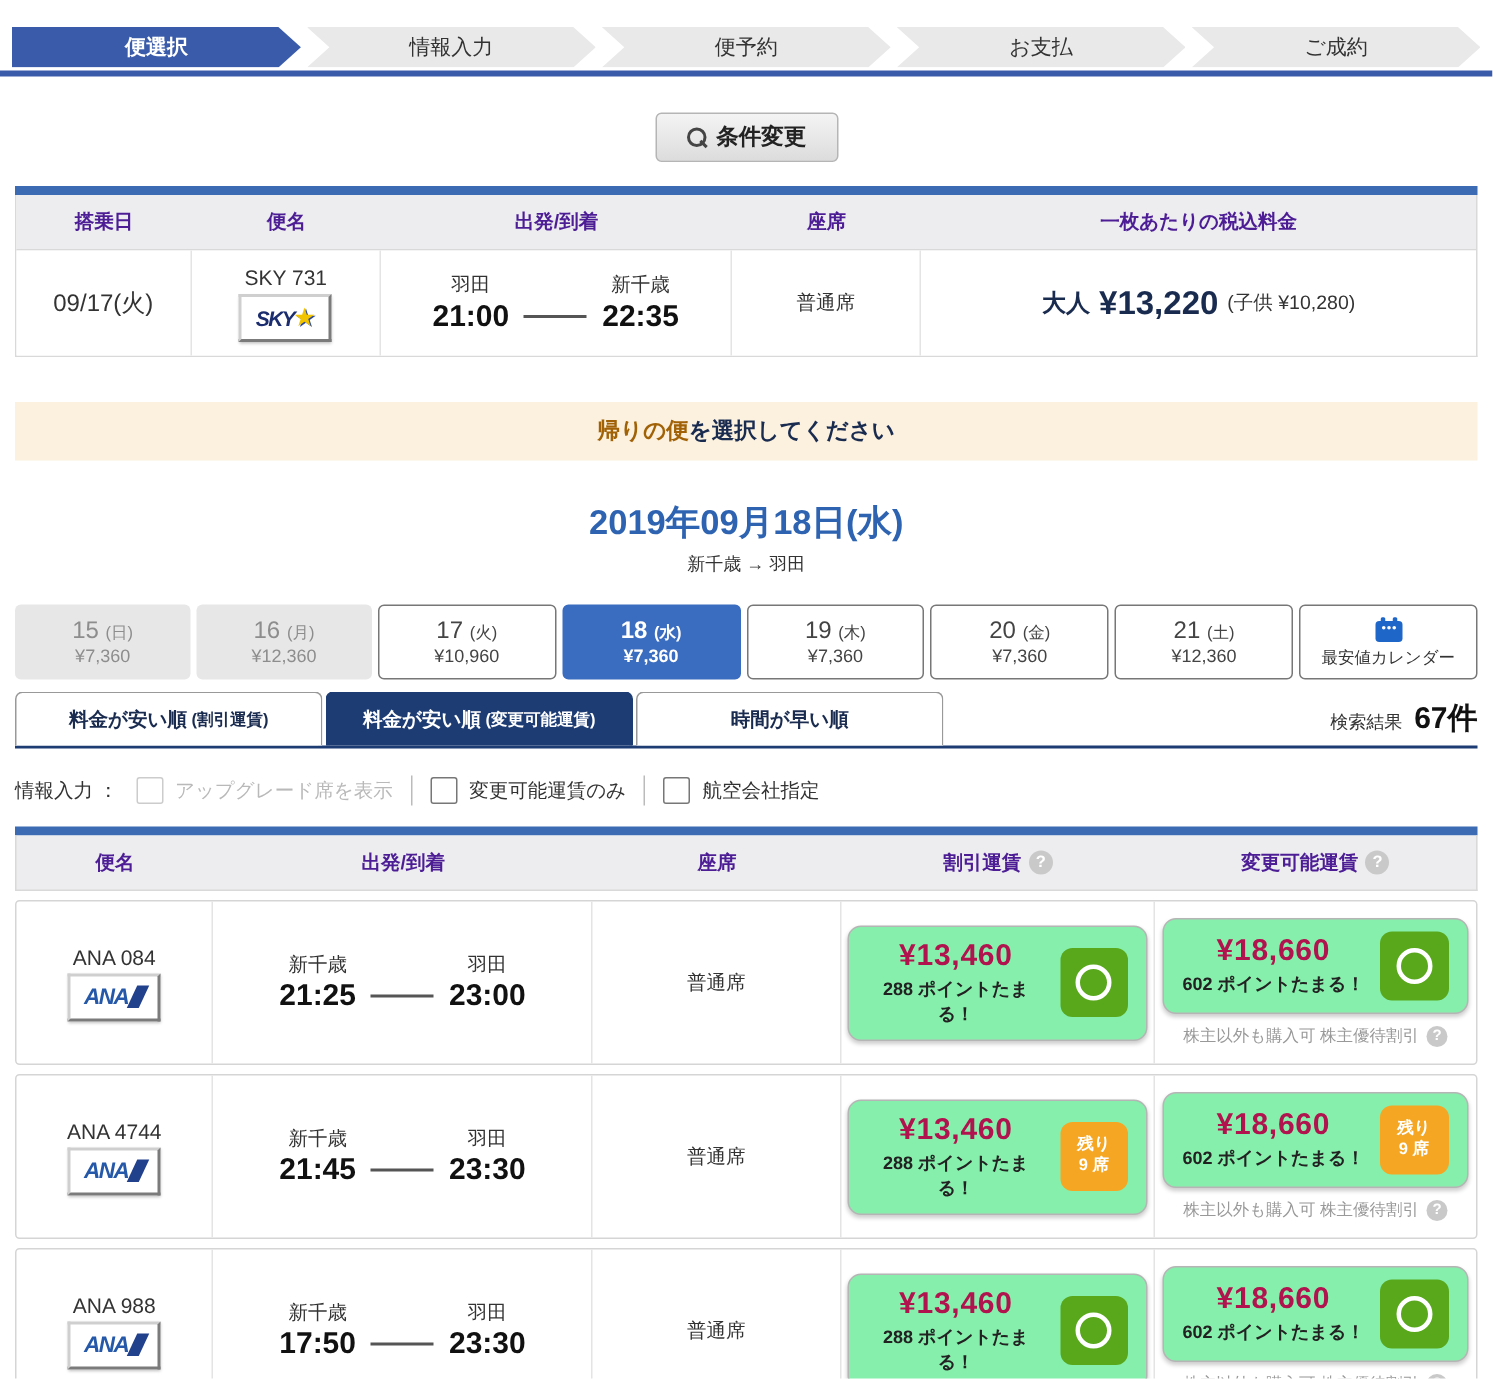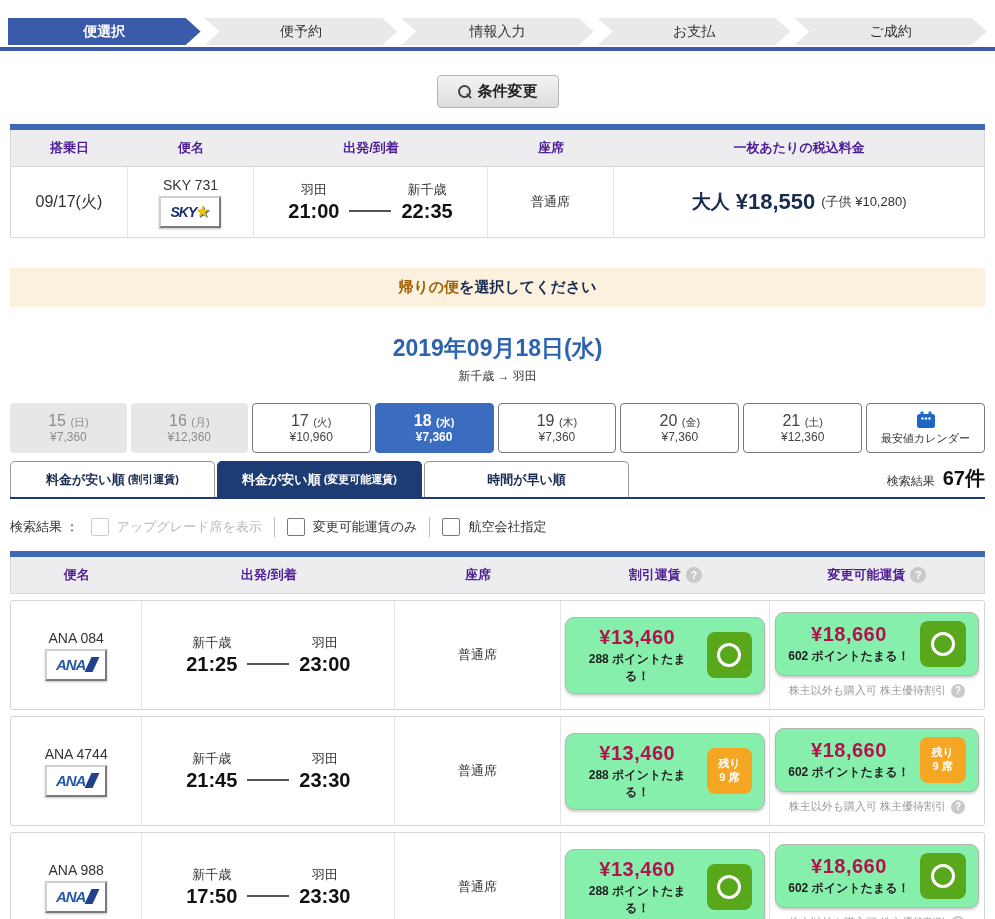--- a/index.html
+++ b/index.html
@@ -65,21 +65,21 @@
 
   .route { display: flex; align-items: flex-end; gap: 10px; }
   .route .leg { display: flex; flex-direction: column; align-items: center; gap: 1px; }
   .route .city { font-size: 13px; color: #333; }
   .route .time { font-size: 20px; font-weight: bold; color: #111; }
   .route .dash { width: 42px; height: 2px; background: #555; margin-bottom: 11px; }
 
   .seat { font-size: 13px; color: #333; }
 
   .ob-price { flex-direction: row !important; gap: 6px; align-items: baseline; }
-  .adult-label { font-size: 19px; font-weight: bold; color: #1a2b50; }
+  .adult-label { font-size: 16px; font-weight: bold; color: #1a2b50; }
   .adult-price { font-size: 22px; font-weight: bold; color: #1a2b50; }
   .child-price { font-size: 13px; color: #333; }
 
   
   .banner { margin: 30px 10px 0; background: #fbf1de; padding: 10px 0; text-align: center;
             font-size: 15px; font-weight: bold; color: #1a2b50; }
   .banner .hl { color: #a16207; }
 
   
   .ret-title { text-align: center; margin-top: 26px; font-size: 23px; font-weight: bold; color: #2d63b0; }
@@ -163,22 +163,22 @@
 
   
   .cal-icon { display: block; }
 </style>
 </head>
 <body>
 
 <div class="steps-wrap">
   <div class="steps">
     <div class="step active">便選択</div>
+    <div class="step">情報入力</div>
     <div class="step">便予約</div>
-    <div class="step">情報入力</div>
     <div class="step">お支払</div>
     <div class="step">ご成約</div>
   </div>
   <div class="steps-line"></div>
 </div>
 
 <div class="cond-row">
   <button class="cond-btn">
     <span class="mag"></span>
     <span>条件変更</span>
@@ -216,21 +216,21 @@
           <span class="city">新千歳</span>
           <span class="time">22:35</span>
         </div>
       </div>
     </div>
     <div class="td ob-c4">
         <span class="seat">普通席</span>
       </div>
     <div class="td ob-c5 ob-price">
       <span class="adult-label">大人</span>
-      <span class="adult-price">¥18,550</span>
+      <span class="adult-price">¥13,220</span>
       <span class="child-price">(子供 ¥10,280)</span>
     </div>
   </div>
 </div>
 
 <div class="banner">
   <span class="hl">帰りの便</span><span>を選択してください</span>
 </div>
 
 <div class="ret-title">2019年09月18日(水)</div>
@@ -290,21 +290,21 @@
   <div class="stab">
     <span>時間が早い順</span>
   </div>
   <div class="sort-results">
     <span class="rl">検索結果</span>
     <span class="rc">67件</span>
   </div>
 </div>
 
 <div class="filter-row">
-  <span class="filter-label">検索結果 ：</span>
+  <span class="filter-label">情報入力 ：</span>
   <label class="chk disabled">
     <span class="box"></span>
     <span class="lab">アップグレード席を表示</span>
   </label>
   <span class="fsep"></span>
   <label class="chk">
     <span class="box"></span>
     <span class="lab">変更可能運賃のみ</span>
   </label>
   <span class="fsep"></span>

